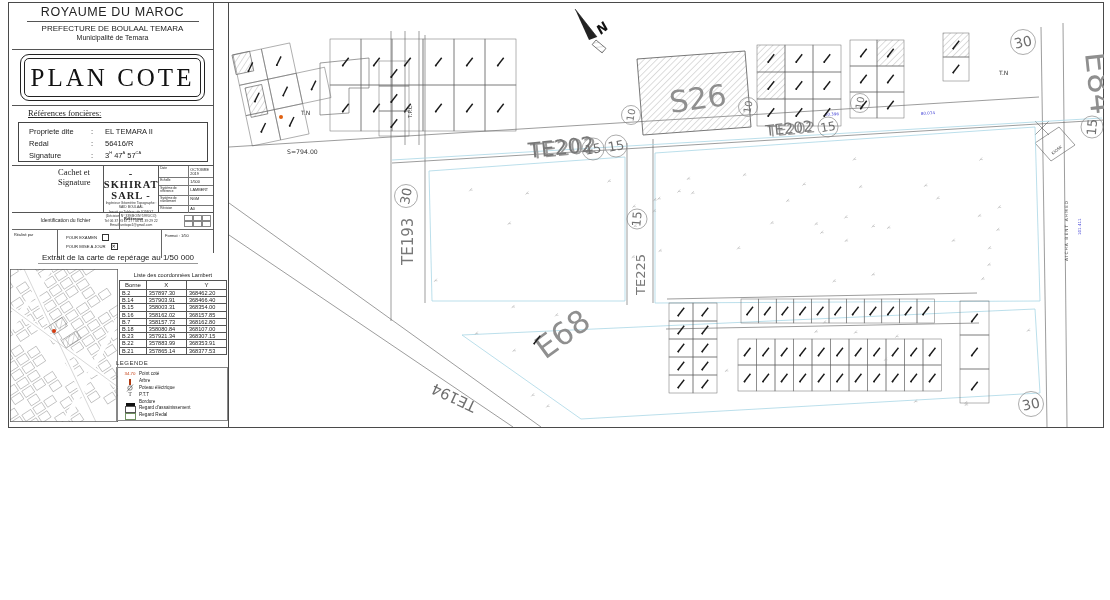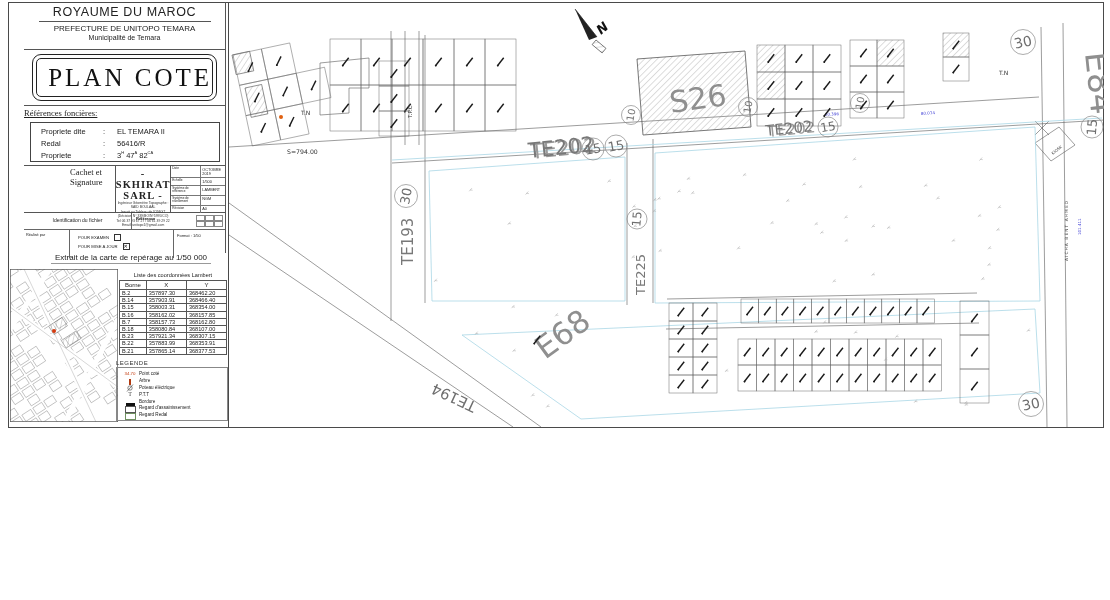--- a/index.html
+++ b/index.html
@@ -3,34 +3,34 @@
 <meta charset="utf-8">
 <style>
   html,body{margin:0;padding:0;background:#fff;}
   .sheet{position:relative;width:1110px;height:600px;background:#fff;overflow:hidden;
          font-family:"Liberation Sans",sans-serif;color:#222;}
   .abs{position:absolute;}
   
   .frame{left:8px;top:2px;width:1094px;height:424px;border:1px solid #4a4a4a;}
   .map-vline{left:228px;top:2px;width:0;height:425px;border-left:1px solid #4a4a4a;}
   
-  .title-col{left:24px;top:2px;width:201px;height:251px;border-right:1px solid #555;}
+  .title-col{left:12px;top:2px;width:201px;height:251px;border-right:1px solid #555;}
   .sec{position:relative;border-bottom:1px solid #555;box-sizing:border-box;}
   .sec-header{height:45px;text-align:center;}
   .country{display:block;width:172px;margin:3px auto 1px;font-size:12.5px;letter-spacing:.6px;
            border-bottom:.8px solid #555;padding-bottom:2px;}
   .prefecture{font-size:8px;margin-top:2px;}
   .municipality{font-size:7px;margin-top:1px;}
   .sec-title{height:56px;}
   .pc-outer{position:absolute;left:8px;right:8px;top:4px;bottom:4px;border:1.4px solid #222;border-radius:9px;}
   .pc-inner{position:absolute;left:3px;right:3px;top:3px;bottom:3px;border:.9px solid #222;border-radius:5px;
-            display:flex;align-items:center;justify-content:flex-end;}
+            display:flex;align-items:center;justify-content:center;}
   .pc-text{font-family:"Liberation Serif",serif;font-size:25px;letter-spacing:3px;color:#111;}
   .sec-refs{height:58px;}
-  .refs-title{font-family:"Liberation Serif",serif;font-size:8.5px;text-decoration:underline;margin:2px 0 0 0;}
+  .refs-title{font-family:"Liberation Serif",serif;font-size:8.5px;text-decoration:underline;margin:2px 0 0 16px;}
   .refs-box{position:absolute;left:6px;right:5px;top:14px;bottom:3px;border:.9px solid #444;padding:2px 0 0 10px;}
   .ref-row{display:flex;font-size:7.5px;height:12px;align-items:center;}
   .ref-label{width:62px;}
   .ref-colon{width:14px;}
   sup.tiny{font-size:4px;vertical-align:super;}
   .sec-cachet{height:47px;display:flex;padding-left:44px;}
   .cachet-label{width:54px;border-right:.9px solid #555;font-family:"Liberation Serif",serif;font-size:8.5px;padding:1px 0 0 2px;box-sizing:border-box;}
   .cachet-mid{flex:1;text-align:center;padding-top:2px;}
   .company{font-family:"Liberation Serif",serif;font-weight:bold;font-size:10.5px;letter-spacing:1px;}
   .cachet-line{font-size:3.4px;color:#333;line-height:4.4px;}
@@ -46,21 +46,21 @@
   .id-ref{position:absolute;left:4px;top:3px;font-weight:bold;font-size:4px;}
   .mini-grid{position:absolute;right:2px;top:2px;display:grid;grid-template-columns:repeat(3,9px);grid-auto-rows:6px;}
   .mini-grid span{border:.5px solid #888;}
   .id-row2{display:flex;height:28px;}
   .id-real{width:46px;border-right:.7px solid #666;font-size:3.8px;padding:3px 1px 0 2px;box-sizing:border-box;}
   .id-checks{flex:1;padding:3px 0 0 8px;}
   .check-line{font-size:4.2px;height:9px;display:flex;align-items:center;}
   .cb{display:inline-block;width:5px;height:5px;border:.6px solid #333;margin-left:5px;position:relative;}
   .cb.checked::after{content:"✕";position:absolute;left:0px;top:-1px;font-size:5px;color:#111;}
   .id-format{width:52px;border-left:.7px solid #666;font-size:4px;padding:3px 0 0 3px;box-sizing:border-box;}
-  .extract-title{left:8px;top:253px;width:220px;height:15px;text-align:center;font-size:8px;padding-left:13px;}
+  .extract-title{left:8px;top:253px;width:220px;height:15px;text-align:center;font-size:8px;}
   .extract-title span{border-bottom:.7px solid #999;padding:0 4px 1px;}
   .coord-block{left:119px;top:272px;width:108px;}
   .coord-title{font-size:5.6px;text-align:center;margin-bottom:2px;}
   table.coord{border-collapse:collapse;width:100%;}
   table.coord th,table.coord td{border:.6px solid #555;font-size:5.6px;font-weight:normal;
       padding:0 2px;line-height:6.2px;text-align:left;white-space:nowrap;}
   table.coord th{text-align:center;font-size:6px;line-height:8px;}
   .legend-block{left:116px;top:360px;width:112px;}
   .legend-title{font-size:6px;letter-spacing:.5px;color:#333;}
   .legend-box{border:.8px solid #888;margin-top:1px;padding:2px 2px 2px 4px;}
@@ -81,21 +81,21 @@
 
 <div class="sheet">
 
   <div class="abs frame"></div>
   <div class="abs map-vline"></div>
 
   <div class="abs title-col">
 
     <div class="sec sec-header">
       <span class="country">ROYAUME DU MAROC</span>
-      <div class="prefecture">PREFECTURE DE UNITOPO TEMARA</div>
+      <div class="prefecture">PREFECTURE DE BOULAAL TEMARA</div>
       <div class="municipality">Municipalité de Temara</div>
     </div>
 
     <div class="sec sec-title">
       <div class="pc-outer">
         <div class="pc-inner">
           <span class="pc-text">PLAN COTE</span>
         </div>
       </div>
     </div>
@@ -107,26 +107,26 @@
           <span class="ref-label">Propriete dite</span>
           <span class="ref-colon">:</span>
           <span>EL TEMARA II</span>
         </div>
         <div class="ref-row">
           <span class="ref-label">Redal</span>
           <span class="ref-colon">:</span>
           <span>56416/R</span>
         </div>
         <div class="ref-row">
-          <span class="ref-label">Propriete</span>
+          <span class="ref-label">Signature</span>
           <span class="ref-colon">:</span>
           <span>
             <span>3</span><sup class="tiny">H</sup>
             <span>47</span><sup class="tiny">A</sup>
-            <span>82</span><sup class="tiny">CA</sup>
+            <span>57</span><sup class="tiny">CA</sup>
           </span>
         </div>
       </div>
     </div>
 
     <div class="sec sec-cachet">
       <div class="cachet-label">Cachet et Signature</div>
       <div class="cachet-mid">
         <div class="company">- SKHIRAT  SARL -</div>
         <div class="cachet-line">Ingénieur Géomètre Topographe : SAID BOULAAL</div>

